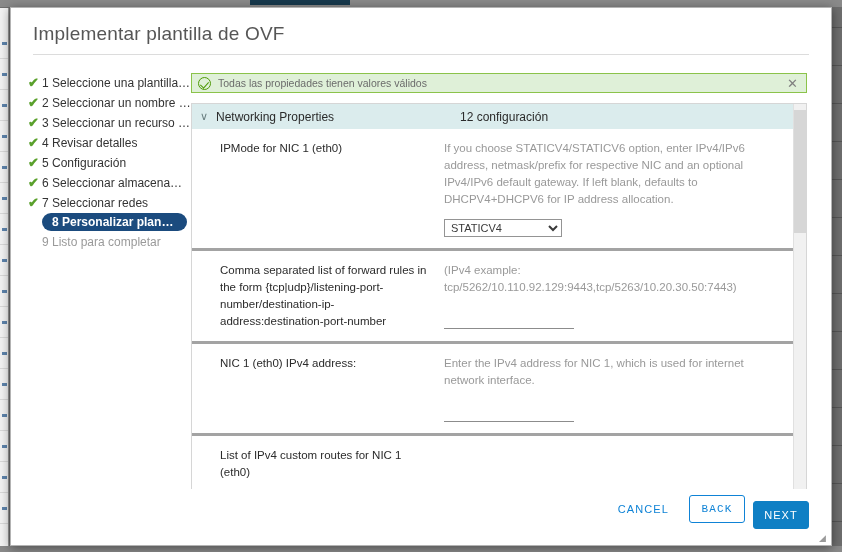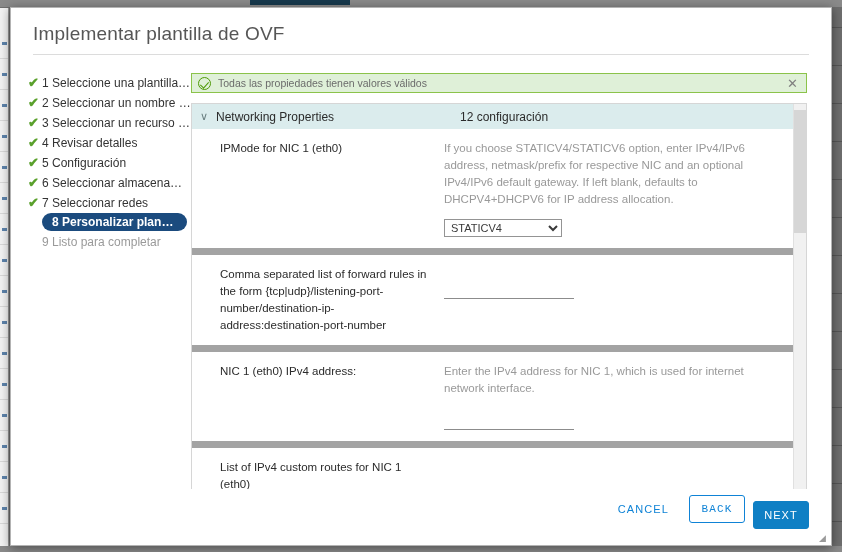--- a/index.html
+++ b/index.html
@@ -200,21 +200,21 @@
     width: 16px; flex: 0 0 16px;
     color: #6a7f80;
     font-size: 11px;
     line-height: 1;
   }
   .sh-name { flex: 0 0 244px; font-weight: 400; }
   .sh-count { color: #2b2b2b; }
 
   .prop-row {
     display: flex;
-    border-bottom: 7px solid #a3a3a3;
+    border-bottom: 3px solid #a3a3a3;
     padding: 11px 10px 11px 0;
   }
   .prop-row:last-child { border-bottom: none; }
   .prop-label {
     flex: 0 0 252px;
     padding-left: 28px;
     padding-right: 12px;
     font-size: 11.5px;
     color: #2b2b2b;
     line-height: 17px;
@@ -450,20 +450,21 @@
               <p class="prop-desc">If you choose STATICV4/STATICV6 option, enter IPv4/IPv6 address, netmask/prefix for respective NIC and an optional IPv4/IPv6 default gateway. If left blank, defaults to DHCPV4+DHCPV6 for IP address allocation.</p>
               <select class="field-select">
                 <option>STATICV4</option>
               </select>
             </div>
           </div>
 
           <div class="prop-row">
             <div class="prop-label">Comma separated list of forward rules in the form {tcp|udp}/listening-port-number/destination-ip-address:destination-port-number</div>
             <div class="prop-value">
+              <p class="prop-desc">(IPv4 example: tcp/5262/10.110.92.129:9443,tcp/5263/10.20.30.50:7443)</p>
               <input class="field-underline" type="text" value="" style="">
             </div>
           </div>
 
           <div class="prop-row">
             <div class="prop-label">NIC 1 (eth0) IPv4 address:</div>
             <div class="prop-value">
               <p class="prop-desc">Enter the IPv4 address for NIC 1, which is used for internet network interface.</p>
               <input class="field-underline" type="text" value="" style="">
             </div>

